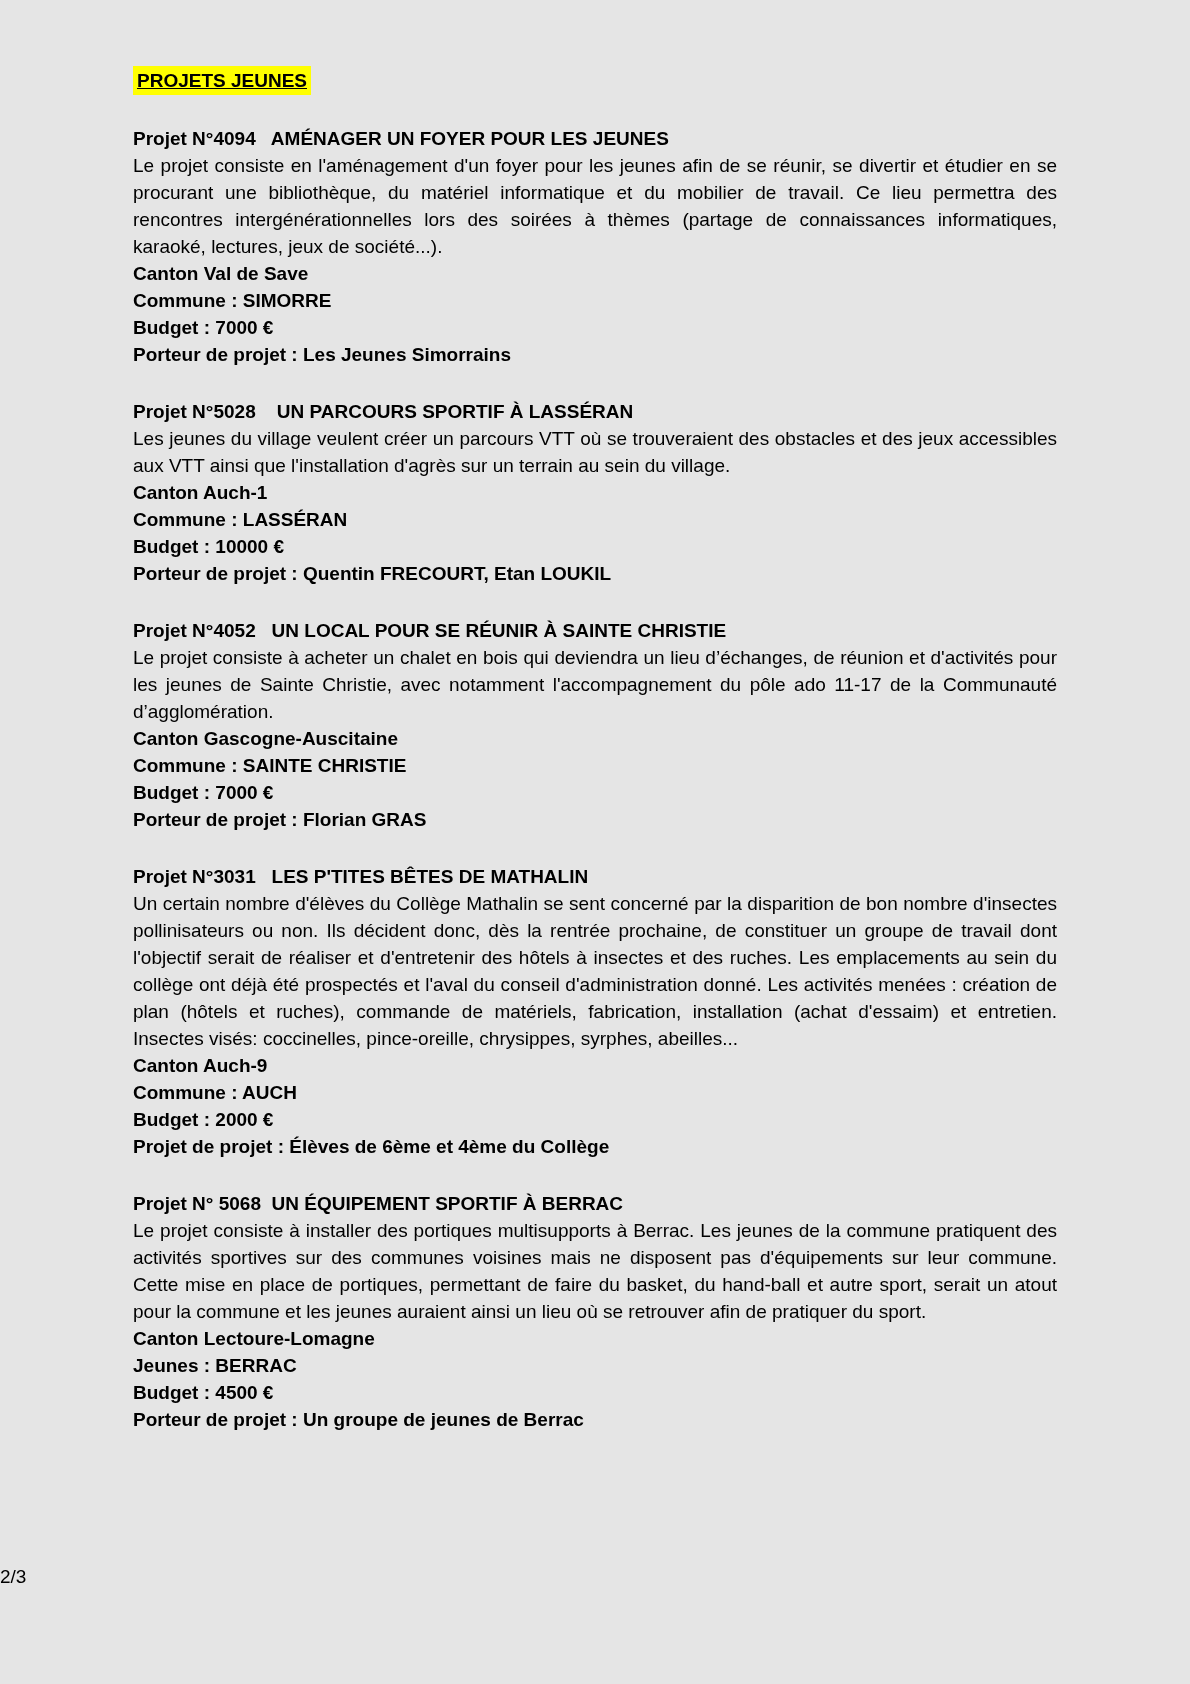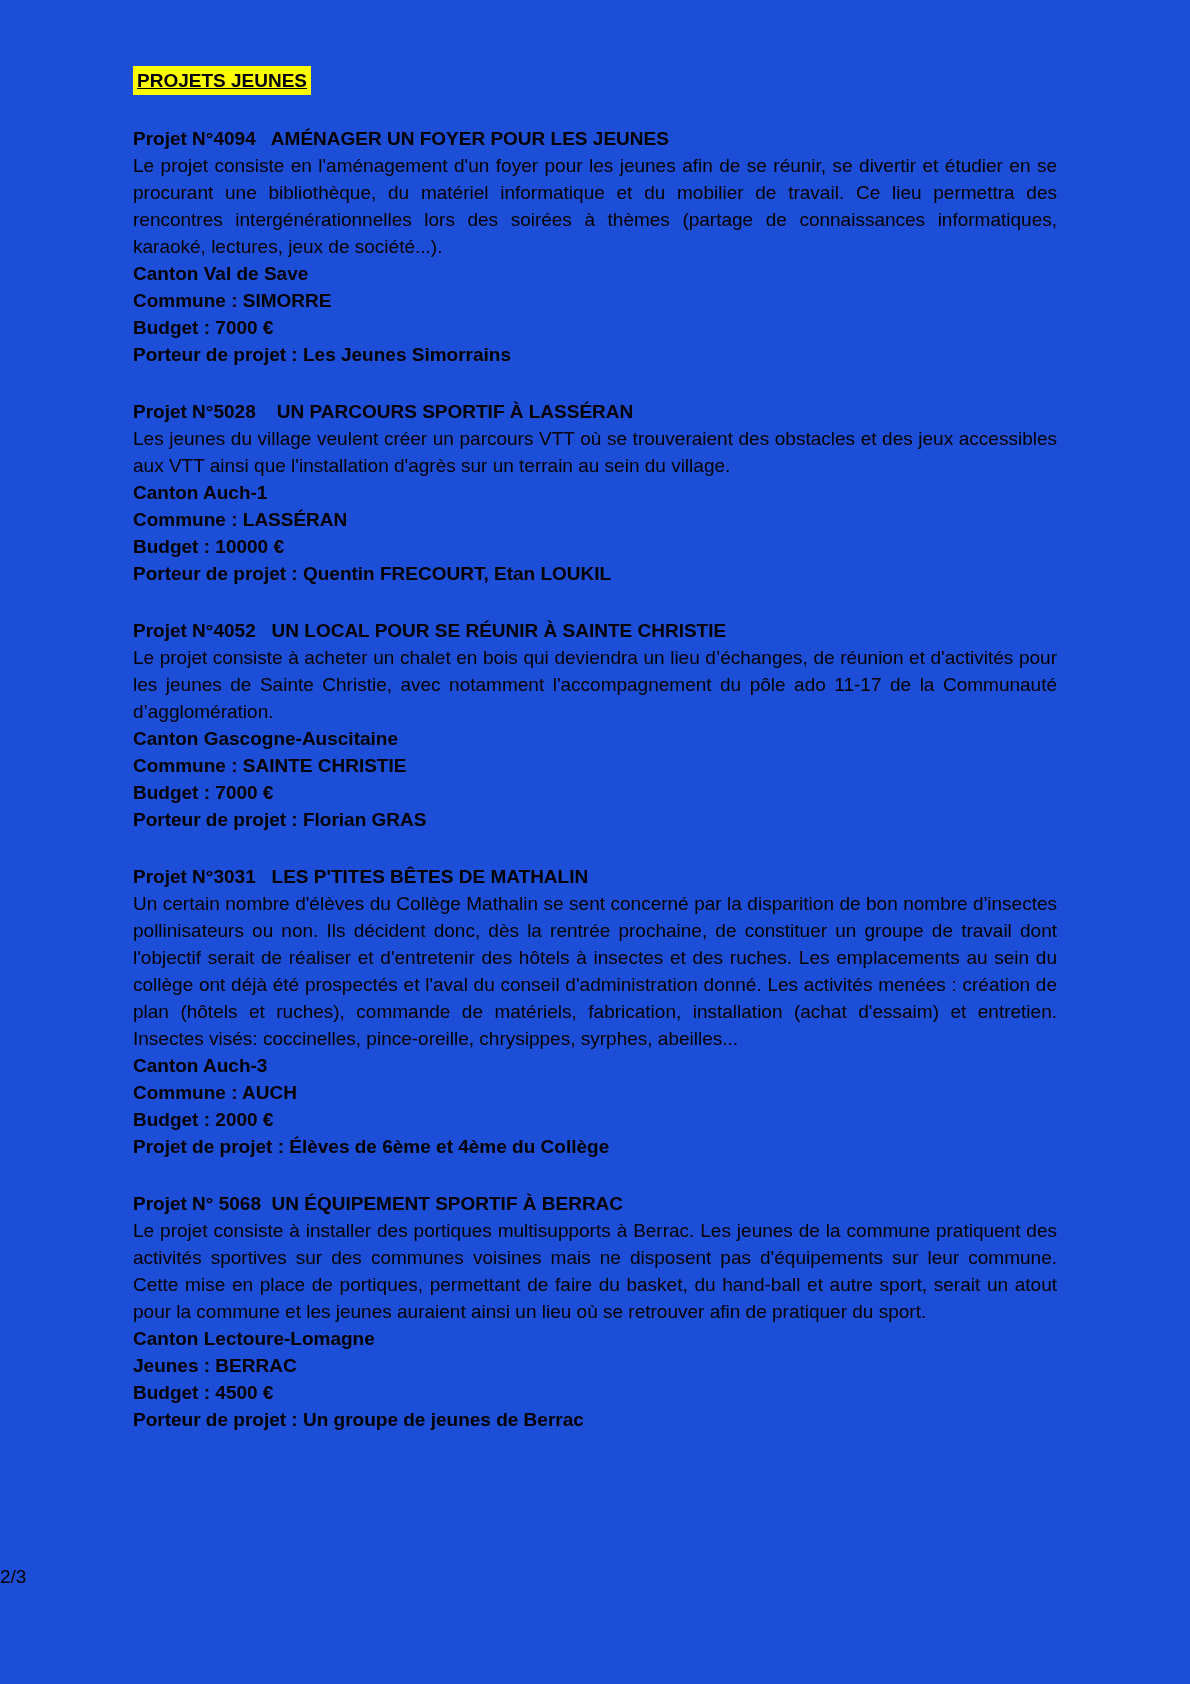--- a/index.html
+++ b/index.html
@@ -5,21 +5,21 @@
   html, body {
     margin: 0;
     padding: 0;
     background: #ffffff;
   }
   .page {
     position: relative;
     width: 1190px;
     height: 1684px;
     box-sizing: border-box;
-    background: #1d4ed8;
+    background: #e5e5e5;
     padding: 66px 133px 0 133px;
     font-family: "Liberation Sans", "DejaVu Sans", sans-serif;
     font-size: 19px;
     line-height: 27px;
     color: #000000;
     overflow: hidden;
   }
   .doc-header {
     margin-bottom: 30px;
   }
@@ -89,21 +89,21 @@
     <p class="project-desc">Le projet consiste à acheter un chalet en bois qui deviendra un lieu d’échanges, de réunion et d'activités pour les jeunes de Sainte Christie, avec notamment l'accompagnement du pôle ado 11-17 de la Communauté d’agglomération.</p>
     <p class="meta">Canton Gascogne-Auscitaine</p>
     <p class="meta">Commune : SAINTE CHRISTIE</p>
     <p class="meta">Budget : 7000 €</p>
     <p class="meta">Porteur de projet : Florian GRAS</p>
   </section>
 
   <section class="project">
     <h2 class="project-heading">Projet N°3031   LES P'TITES BÊTES DE MATHALIN</h2>
     <p class="project-desc">Un certain nombre d'élèves du Collège Mathalin se sent concerné par la disparition de bon nombre d'insectes pollinisateurs ou non. Ils décident donc, dès la rentrée prochaine, de constituer un groupe de travail dont l'objectif serait de réaliser et d'entretenir des hôtels à insectes et des ruches. Les emplacements au sein du collège ont déjà été prospectés et l'aval du conseil d'administration donné. Les activités menées : création de plan (hôtels et ruches), commande de matériels, fabrication, installation (achat d'essaim) et entretien. Insectes visés: coccinelles, pince-oreille, chrysippes, syrphes, abeilles...</p>
-    <p class="meta">Canton Auch-3</p>
+    <p class="meta">Canton Auch-9</p>
     <p class="meta">Commune : AUCH</p>
     <p class="meta">Budget : 2000 €</p>
     <p class="meta">Projet de projet : Élèves de 6ème et 4ème du Collège</p>
   </section>
 
   <section class="project">
     <h2 class="project-heading">Projet N° 5068  UN ÉQUIPEMENT SPORTIF À BERRAC</h2>
     <p class="project-desc">Le projet consiste à installer des portiques multisupports à Berrac. Les jeunes de la commune pratiquent des activités sportives sur des communes voisines mais ne disposent pas d'équipements sur leur commune. Cette mise en place de portiques, permettant de faire du basket, du hand-ball et autre sport, serait un atout pour la commune et les jeunes auraient ainsi un lieu où se retrouver afin de pratiquer du sport.</p>
     <p class="meta">Canton Lectoure-Lomagne</p>
     <p class="meta">Jeunes : BERRAC</p>

